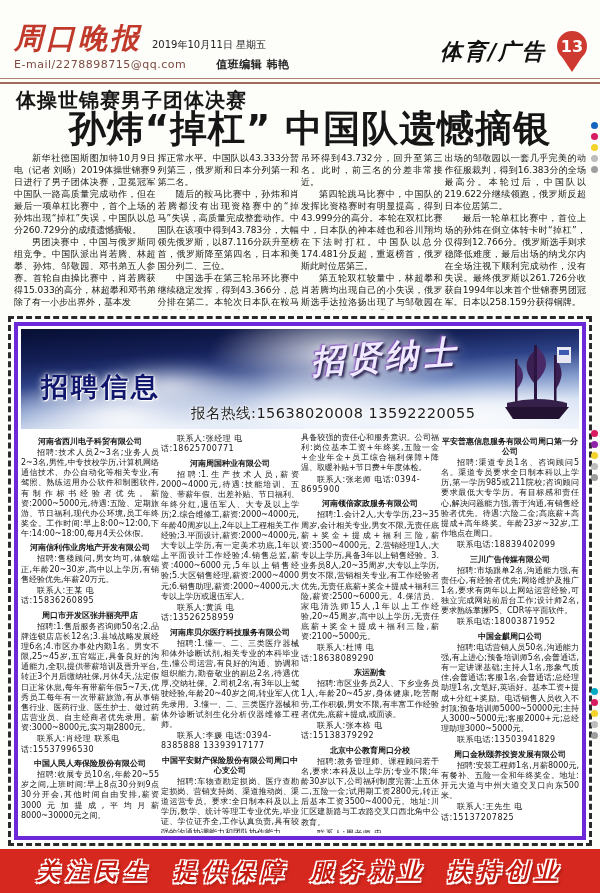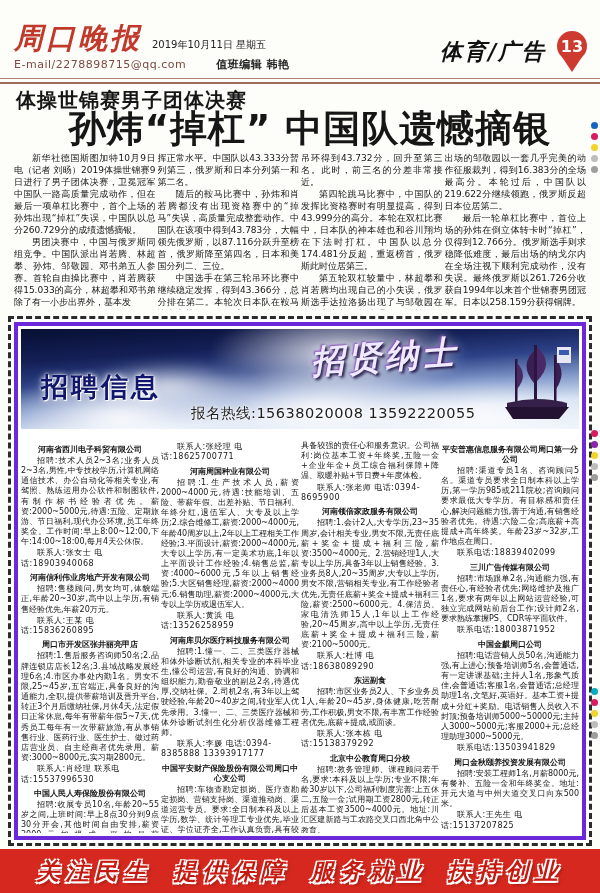--- a/index.html
+++ b/index.html
@@ -41,21 +41,21 @@
   .c2{left:150px;bottom:-20px;width:300px;height:80px}
   .c3{left:60px;bottom:18px;width:180px;height:50px;opacity:.8}
   .c4{right:-20px;bottom:-26px;width:240px;height:76px;opacity:.9}
   .burst{position:absolute;top:-20px;right:110px;width:260px;height:90px;background:radial-gradient(closest-side,rgba(255,255,255,.85),rgba(255,255,255,0));filter:blur(4px)}
   .ad-title{position:absolute;left:20px;bottom:24px;font-size:27px;font-weight:900;color:#10166b;letter-spacing:3px;text-shadow:0 0 6px #fff,0 0 2px #fff,1px 1px 0 #fff}
   .callig{position:absolute;top:6px;right:120px;font-family:"DejaVu Serif","Liberation Serif",serif;font-style:italic;font-weight:bold;font-size:33px;letter-spacing:4px;color:#efeaff;transform:rotate(-4deg);text-shadow:2px 2px 3px #190c3e,-1px -1px 2px #8a4fc0,0 0 8px rgba(255,255,255,.6)}
   .ship{position:absolute;top:8px;right:4px}
   .hotline{position:absolute;bottom:6px;left:170px;right:120px;text-align:center;font-size:14.5px;color:#1d1d1d;letter-spacing:.5px;text-shadow:0 0 4px #fff,0 0 2px #fff;white-space:nowrap}
 
   
-  .ads{margin-top:12px;flex:1;display:flex;gap:2px;overflow:hidden}
+  .ads{margin-top:4px;flex:1;display:flex;gap:2px;overflow:hidden}
   .ad-col{flex:1;overflow:hidden}
   .ad-company{font-size:8px;font-weight:bold;text-align:center;line-height:1.25;margin:4px 0 1px}
   .ad-body{font-size:8px;line-height:1.27;text-align:justify;text-indent:2em;margin:0}
   .ad-contact{font-size:8px;line-height:1.3;text-indent:2em;margin:1px 0 2px;letter-spacing:.5px}
   .ad-company:empty,.ad-body:empty,.ad-contact:empty{display:none}
 
   
   .footer-band{position:absolute;left:0;right:0;top:849px;height:37px;background:#d6281e;display:flex;align-items:center;justify-content:space-around;padding:4px 26px}
   .footer-phrase{font-family:"DejaVu Serif","Liberation Serif",serif;font-style:italic;font-weight:bold;font-size:23px;color:#c61a10;letter-spacing:6px;text-shadow:-1.5px -1.5px 0 #fff,1.5px -1.5px 0 #fff,-1.5px 1.5px 0 #fff,1.5px 1.5px 0 #fff,3px 3px 3px rgba(60,0,0,.35)}
 
@@ -145,21 +145,20 @@
             <path d="M10 66 Q40 58 70 66 L70 70 L10 70 Z" fill="#35204a"></path>
           </svg>
         </span>
         <div class="hotline">报名热线:15638020008  13592220055</div>
       </div>
 
       <div class="ads">
         <div class="ad-col">
           <div class="ad-company">河南省西川电子科贸有限公司</div>
           <p class="ad-body">招聘:技术人员2~3名;业务人员2~3名,男性,中专技校学历,计算机网络通信技术、办公自动化等相关专业,有驾照、熟练运用办公软件和制图软件,有制作标书经验者优先。薪资:2000~5000元,待遇:五险、定期旅游、节日福利,现代办公环境,员工年终奖金。工作时间:早上8:00~12:00,下午:14:00~18:00,每月4天公休假。</p>
-          <p class="ad-contact">联系人:张女士 电话:18903940068</p>
           <div class="ad-company">河南信利伟业房地产开发有限公司</div>
           <p class="ad-body">招聘:售楼顾问,男女均可,体貌端正,年龄20~30岁,高中以上学历,有销售经验优先,年薪20万元。</p>
           <p class="ad-contact">联系人:王某 电话:15836260895</p>
           <div class="ad-company">周口市开发区张井丽亮甲店</div>
           <p class="ad-body">招聘:1.售后服务咨询师50名;2.品牌连锁店店长12名;3.县域战略发展经理6名;4.市区办事处内勤1名。男女不限,25~45岁,五官端正,具备良好的沟通能力,全职,提供带薪培训及晋升平台,转正3个月后缴纳社保,月休4天,法定假日正常休息,每年有带薪年假5~7天,优秀员工每年有一次带薪旅游,有从事销售行业、医药行业、医生护士、做过药店营业员、自主经商者优先录用。薪资:3000~8000元,实习期2800元。</p>
           <p class="ad-contact">联系人:肖经理 联系电话:15537996530</p>
           <div class="ad-company">中国人民人寿保险股份有限公司</div>
           <p class="ad-body">招聘:收展专员10名,年龄20~55岁之间,上班时间:早上8点30分到9点30分开会,其他时间自由安排,薪资3000元加提成,平均月薪8000~30000元之间。</p>
 
         </div>

